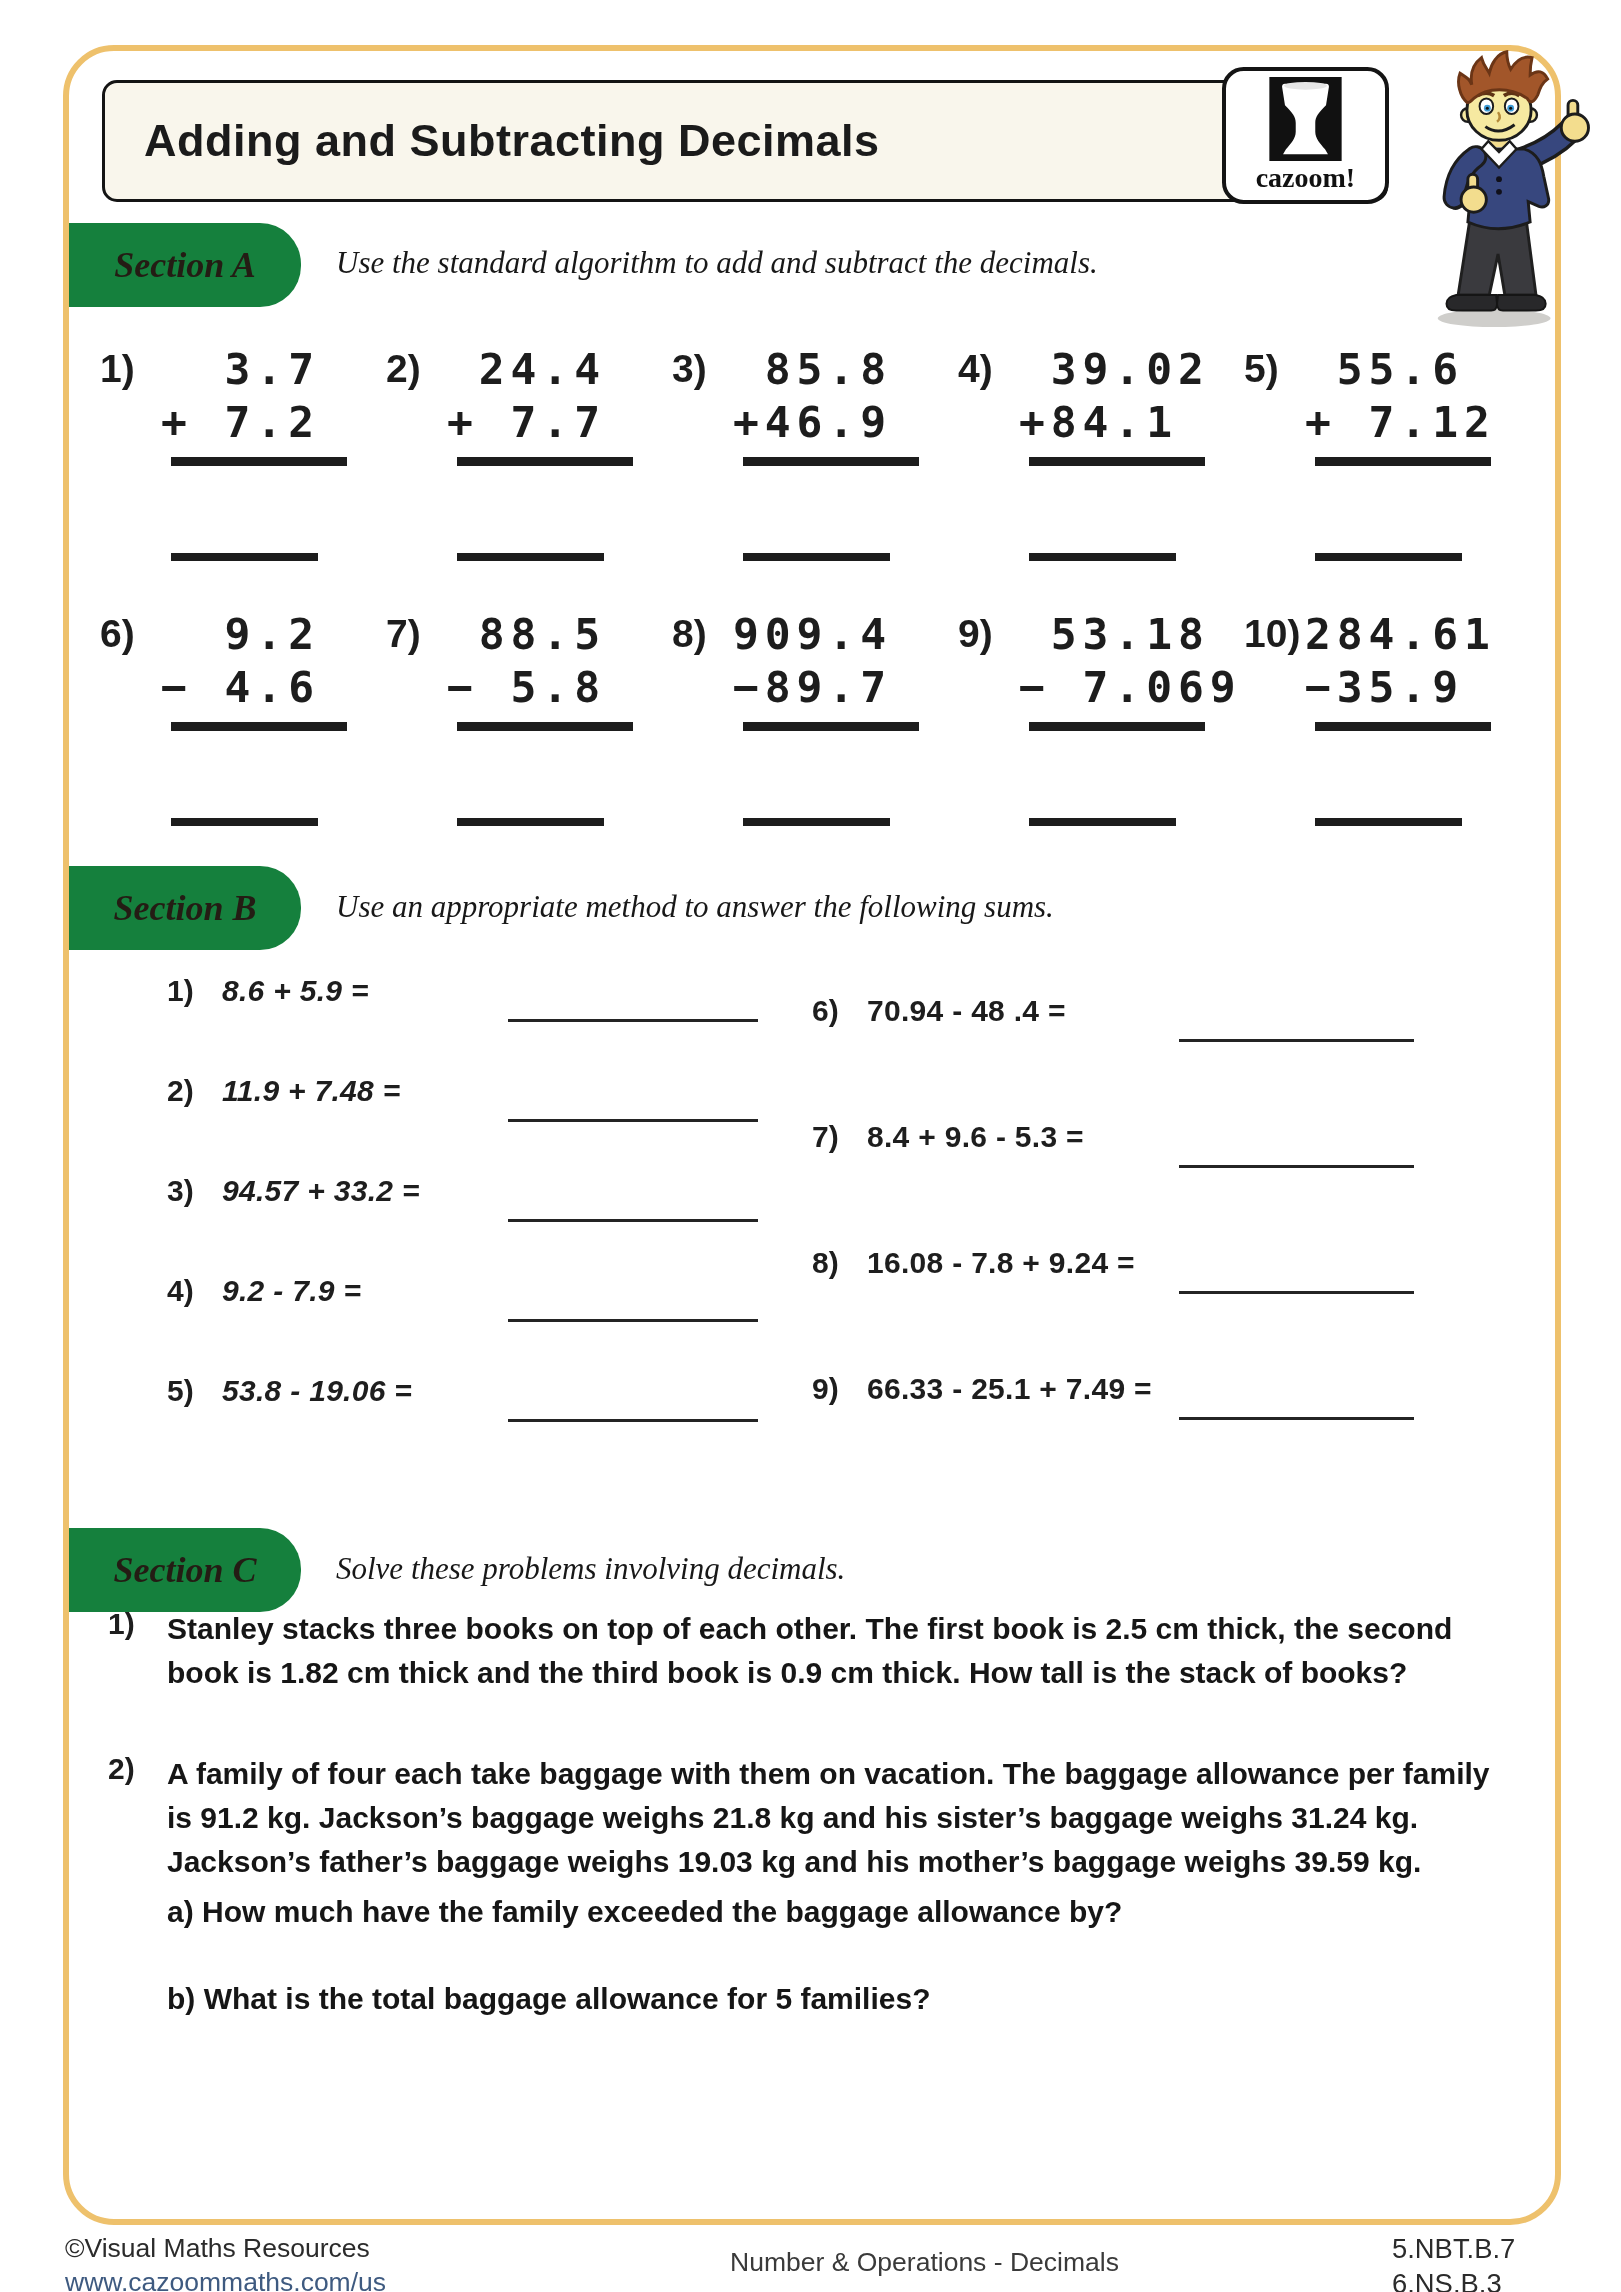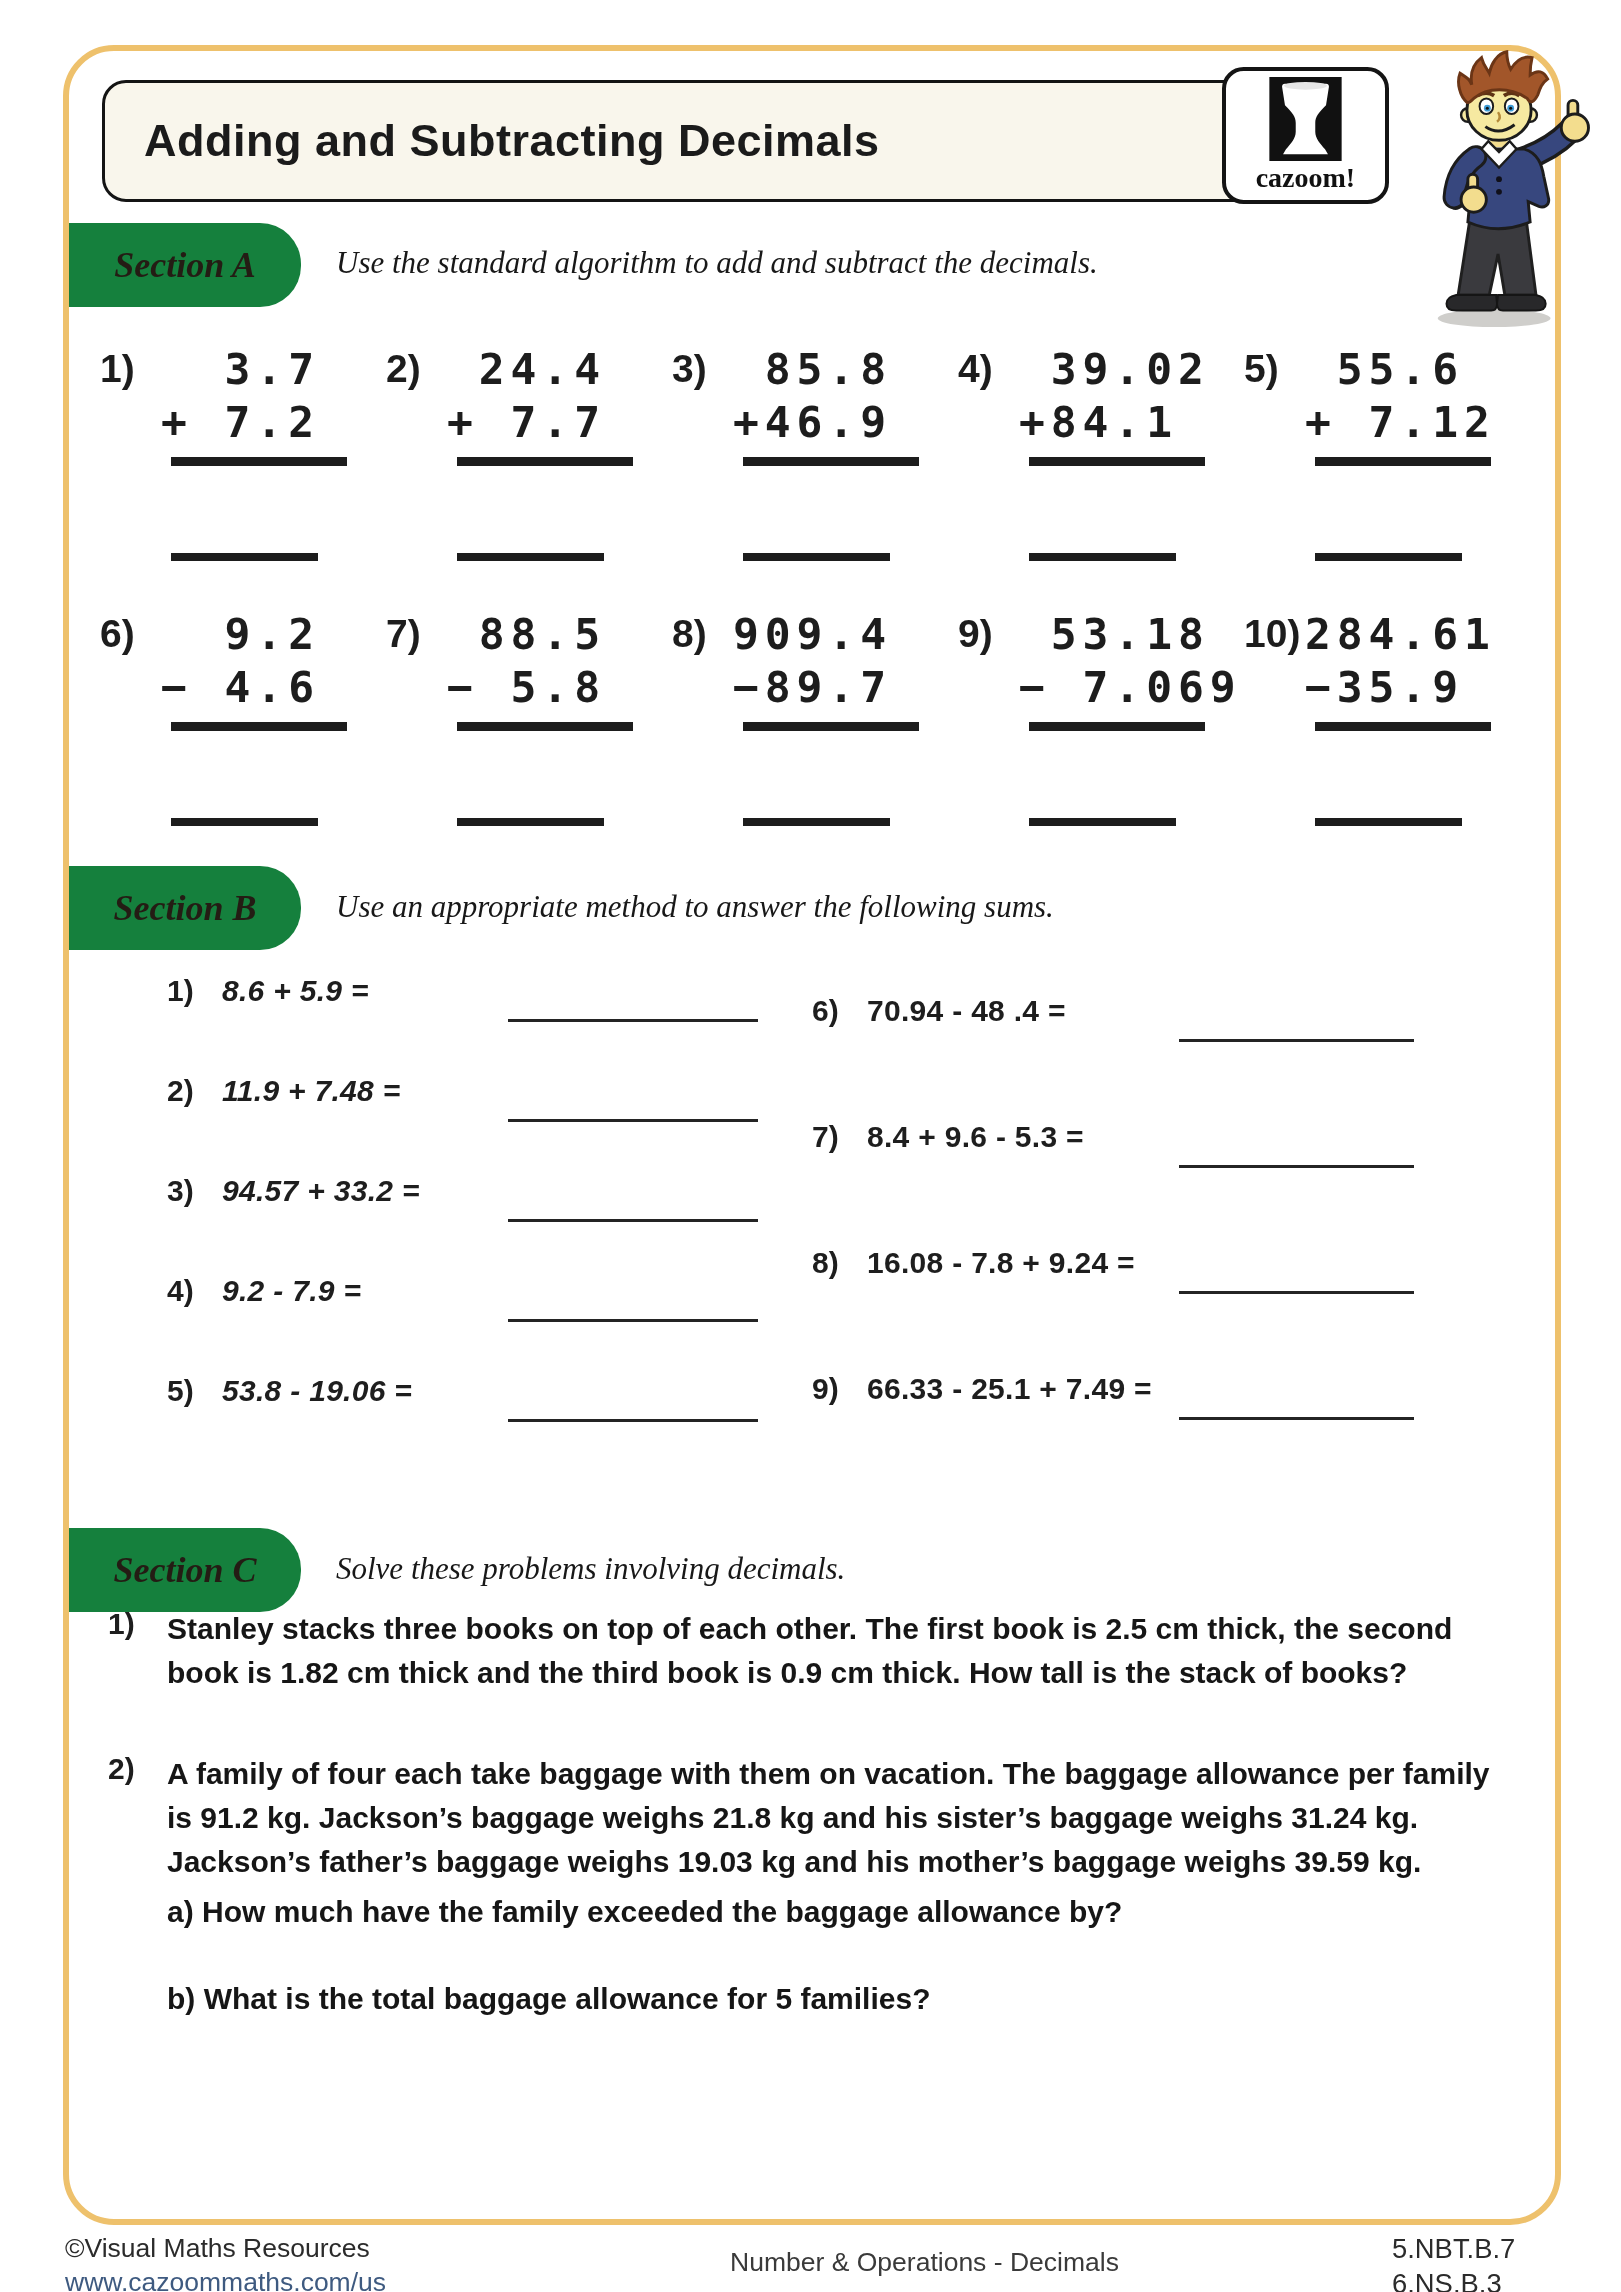--- a/index.html
+++ b/index.html
@@ -5,21 +5,21 @@
   * { margin:0; padding:0; box-sizing:border-box; }
   body { background:#ffffff; font-family:"Liberation Sans", sans-serif; color:#1e1e1e; }
   .page { position:relative; width:1621px; height:2293px; background:#ffffff; overflow:hidden; }
 
   
   .sheet { position:absolute; left:63px; top:45px; width:1498px; height:2180px;
            border:6.9px solid #eec16c; border-radius:51px; background:#ffffff; }
 
   
   .titlebar { position:absolute; left:33px; top:29px; width:1286px; height:122px;
-              background:#f9f6ec; border:3.9px solid #141414; border-radius:24px;
+              background:#f9f6ec; border:3.9px solid #141414; border-radius:15px;
               display:flex; align-items:center; }
   .title { font-size:45px; font-weight:700; letter-spacing:0.5px; color:#1b1b1b; padding-left:39px; }
   .logo-box { position:absolute; right:-3.9px; top:-15.7px; width:167px; height:137px;
               background:#ffffff; border:4.9px solid #141414; border-radius:21.6px;
               display:flex; flex-direction:column; align-items:center; justify-content:center;text-align:right; }
   .logo-text { font-family:"Liberation Serif", serif; font-weight:700; font-size:28px; color:#111; margin-top:1px; }
 
   
   .boy { position:absolute; right:-51px; top:-11.8px; width:214px; height:294px; }
 

